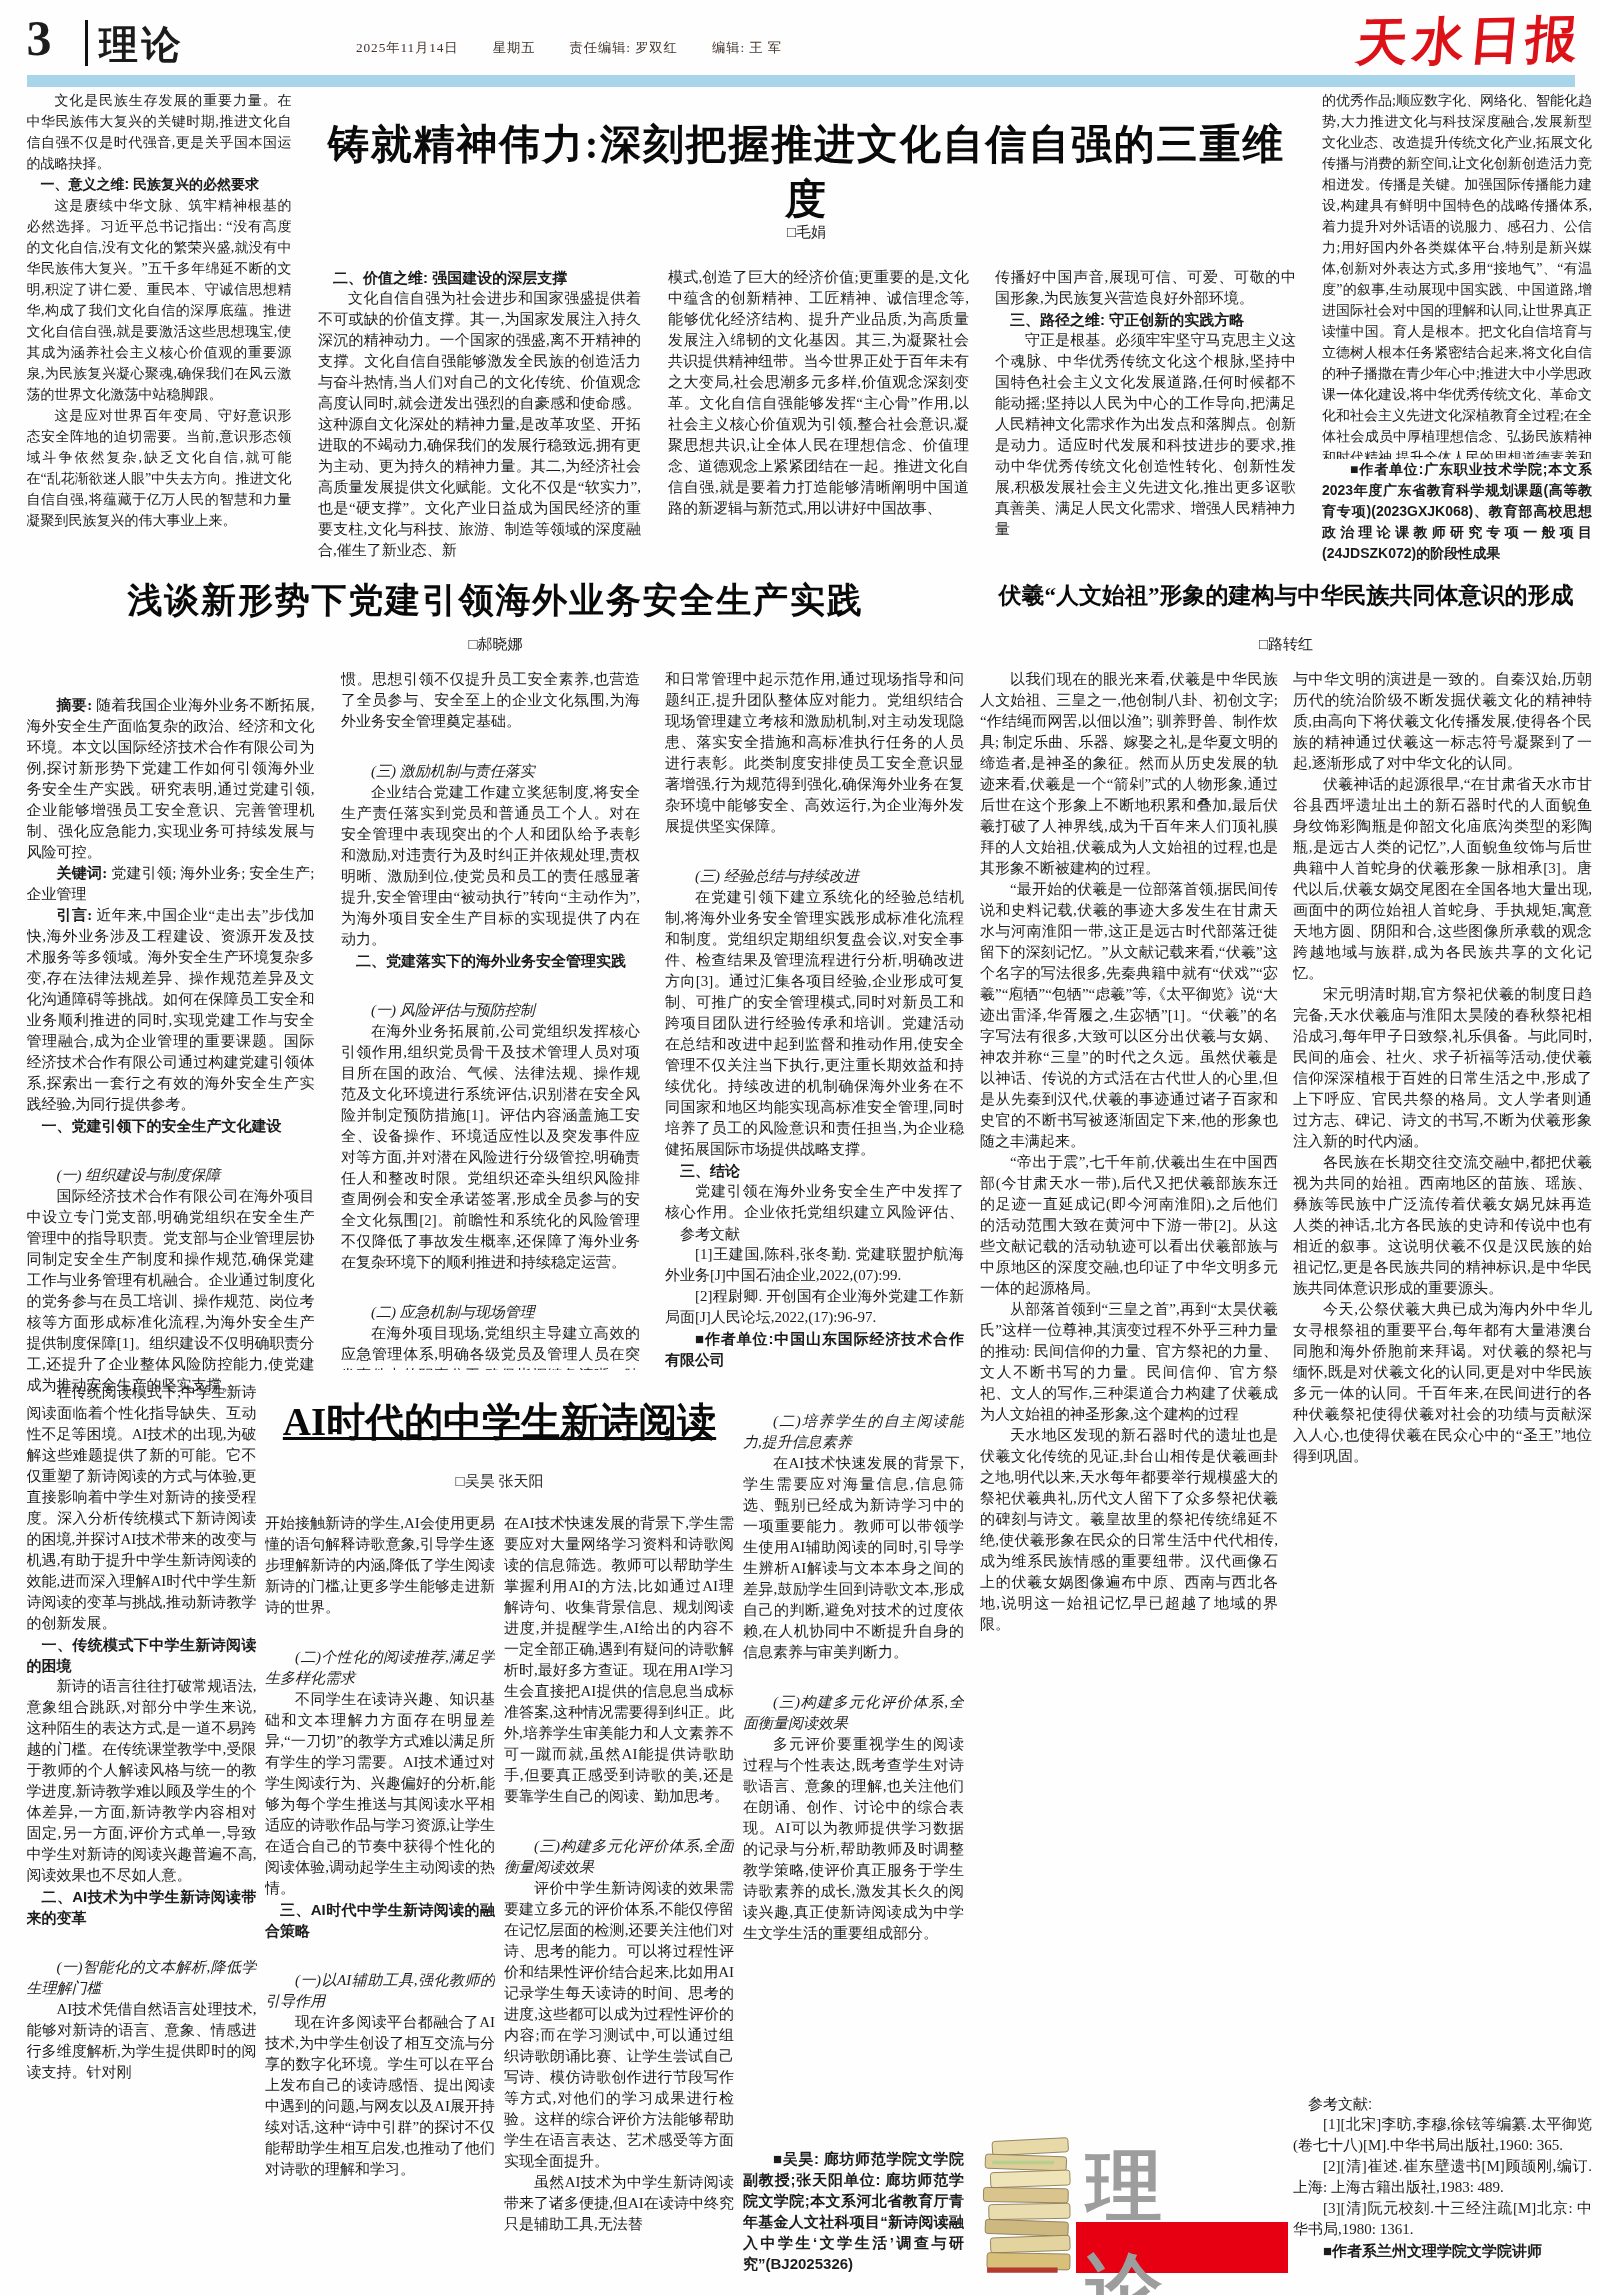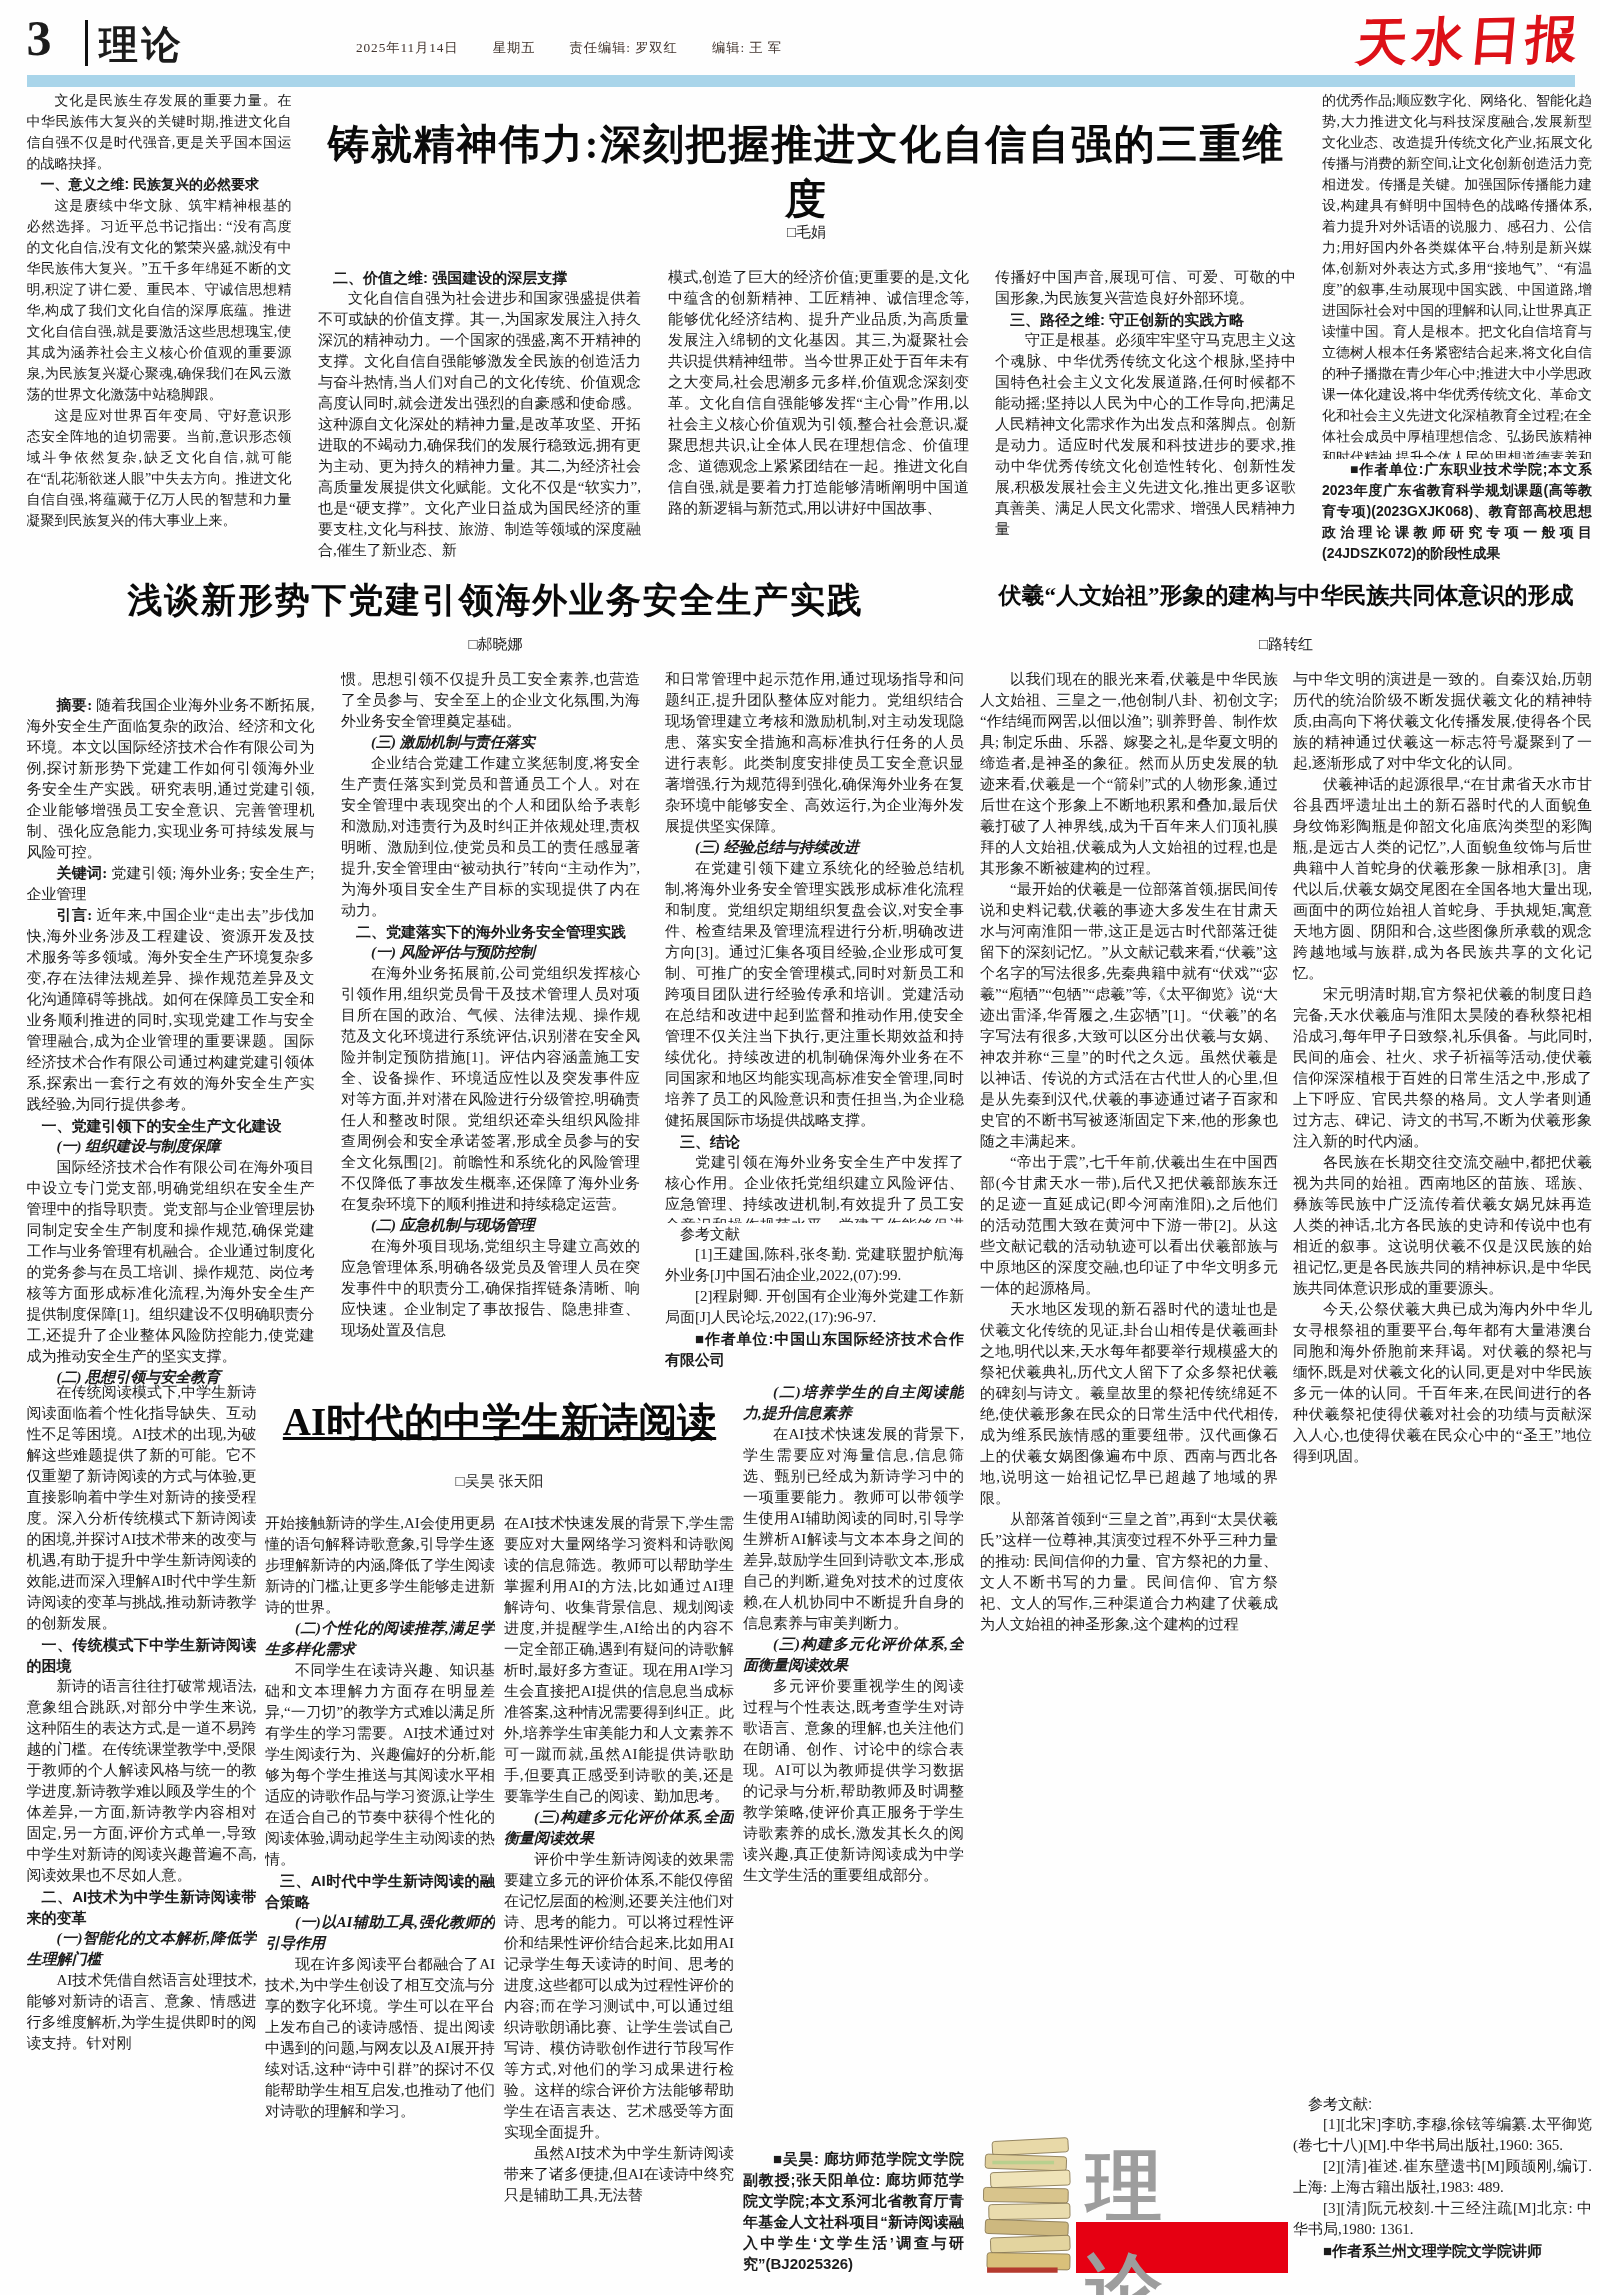--- a/index.html
+++ b/index.html
@@ -18,21 +18,21 @@
   .headline{position:absolute;text-align:center;font-weight:900;font-family:"Liberation Serif",serif;color:#0a0a0a;}
   .byline{position:absolute;text-align:center;font-size:15px;color:#222;}
   .col{position:absolute;font-size:15px;line-height:21px;text-align:justify;overflow:hidden;}
   .col.small{font-size:14px;}
   .col.flexcol{display:flex;flex-direction:column;}
   .col.flexcol .grow{flex:1 1 auto;overflow:hidden;}
   .seg{text-align:justify;}
   .seg-p{text-indent:2em;}
   .seg-pc{text-indent:0;}
   .seg-h1{font-weight:bold;font-family:"Liberation Sans",sans-serif;text-indent:1em;}
-  .seg-h2{font-style:italic;font-weight:bold;text-indent:2em;}
+  .seg-h2{font-style:italic;font-weight:normal;text-indent:2em;margin-top:29px;}
   .seg-refh{font-weight:normal;font-family:"Liberation Sans",sans-serif;text-indent:1em;}
   .seg-ref{text-indent:2em;}
   .seg-note{font-weight:bold;font-family:"Liberation Sans",sans-serif;text-indent:2em;}
   
   .logo-box{position:absolute;left:980px;top:2134px;width:301px;height:149px;}
   .logo-redbar{position:absolute;left:96px;top:88px;width:212px;height:51px;background:#e8condition;} 
   .logo-redbar{background:#e60012;}
   .logo-text{position:absolute;left:106px;top:1.8px;font-size:76px;font-weight:900;color:#9d9d9d;
              font-family:"Liberation Sans",sans-serif;letter-spacing:14px;}
   .books{position:absolute;left:0;top:0;width:97px;height:147px;}
@@ -122,22 +122,22 @@
       </div>
   </div>
 
   <div class="headline" style="left:980px;top:580px;width:612px;font-size:23px;letter-spacing:0px;">伏羲“人文始祖”形象的建构与中华民族共同体意识的形成</div>
   <div class="byline" style="left:980px;top:635px;width:612px;">□路转红</div>
 
   <div class="col" style="left:980px;top:669px;width:298px;height:1465px;">
       <div class="seg seg-p">以我们现在的眼光来看,伏羲是中华民族人文始祖、三皇之一,他创制八卦、初创文字; “作结绳而网罟,以佃以渔”; 驯养野兽、制作炊具; 制定乐曲、乐器、嫁娶之礼,是华夏文明的缔造者,是神圣的象征。然而从历史发展的轨迹来看,伏羲是一个“箭剁”式的人物形象,通过后世在这个形象上不断地积累和叠加,最后伏羲打破了人神界线,成为千百年来人们顶礼膜拜的人文始祖,伏羲成为人文始祖的过程,也是其形象不断被建构的过程。</div>
       <div class="seg seg-p">“最开始的伏羲是一位部落首领,据民间传说和史料记载,伏羲的事迹大多发生在甘肃天水与河南淮阳一带,这正是远古时代部落迁徙留下的深刻记忆。”从文献记载来看,“伏羲”这个名字的写法很多,先秦典籍中就有“伏戏”“宓羲”“庖牺”“包牺”“虑羲”等,《太平御览》说“大迹出雷泽,华胥履之,生宓牺”[1]。“伏羲”的名字写法有很多,大致可以区分出伏羲与女娲、神农并称“三皇”的时代之久远。虽然伏羲是以神话、传说的方式活在古代世人的心里,但是从先秦到汉代,伏羲的事迹通过诸子百家和史官的不断书写被逐渐固定下来,他的形象也随之丰满起来。</div>
       <div class="seg seg-p">“帝出于震”,七千年前,伏羲出生在中国西部(今甘肃天水一带),后代又把伏羲部族东迁的足迹一直延成记(即今河南淮阳),之后他们的活动范围大致在黄河中下游一带[2]。从这些文献记载的活动轨迹可以看出伏羲部族与中原地区的深度交融,也印证了中华文明多元一体的起源格局。</div>
+      <div class="seg seg-p">从部落首领到“三皇之首”,再到“太昊伏羲氏”这样一位尊神,其演变过程不外乎三种力量的推动: 民间信仰的力量、官方祭祀的力量、文人不断书写的力量。民间信仰、官方祭祀、文人的写作,三种渠道合力构建了伏羲成为人文始祖的神圣形象,这个建构的过程</div>
       <div class="seg seg-p">天水地区发现的新石器时代的遗址也是伏羲文化传统的见证,卦台山相传是伏羲画卦之地,明代以来,天水每年都要举行规模盛大的祭祀伏羲典礼,历代文人留下了众多祭祀伏羲的碑刻与诗文。羲皇故里的祭祀传统绵延不绝,使伏羲形象在民众的日常生活中代代相传,成为维系民族情感的重要纽带。汉代画像石上的伏羲女娲图像遍布中原、西南与西北各地,说明这一始祖记忆早已超越了地域的界限。</div>
-      <div class="seg seg-p">从部落首领到“三皇之首”,再到“太昊伏羲氏”这样一位尊神,其演变过程不外乎三种力量的推动: 民间信仰的力量、官方祭祀的力量、文人不断书写的力量。民间信仰、官方祭祀、文人的写作,三种渠道合力构建了伏羲成为人文始祖的神圣形象,这个建构的过程</div>
     </div>
   <div class="col flexcol" style="left:1293px;top:669px;width:299px;height:1592px;">
     <div class="grow">
         <div class="seg seg-pc">与中华文明的演进是一致的。自秦汉始,历朝历代的统治阶级不断发掘伏羲文化的精神特质,由高向下将伏羲文化传播发展,使得各个民族的精神通过伏羲这一标志符号凝聚到了一起,逐渐形成了对中华文化的认同。</div>
         <div class="seg seg-p">伏羲神话的起源很早,“在甘肃省天水市甘谷县西坪遗址出土的新石器时代的人面鲵鱼身纹饰彩陶瓶是仰韶文化庙底沟类型的彩陶瓶,是远古人类的记忆”,人面鲵鱼纹饰与后世典籍中人首蛇身的伏羲形象一脉相承[3]。唐代以后,伏羲女娲交尾图在全国各地大量出现,画面中的两位始祖人首蛇身、手执规矩,寓意天地方圆、阴阳和合,这些图像所承载的观念跨越地域与族群,成为各民族共享的文化记忆。</div>
         <div class="seg seg-p">宋元明清时期,官方祭祀伏羲的制度日趋完备,天水伏羲庙与淮阳太昊陵的春秋祭祀相沿成习,每年甲子日致祭,礼乐俱备。与此同时,民间的庙会、社火、求子祈福等活动,使伏羲信仰深深植根于百姓的日常生活之中,形成了上下呼应、官民共祭的格局。文人学者则通过方志、碑记、诗文的书写,不断为伏羲形象注入新的时代内涵。</div>
         <div class="seg seg-p">各民族在长期交往交流交融中,都把伏羲视为共同的始祖。西南地区的苗族、瑶族、彝族等民族中广泛流传着伏羲女娲兄妹再造人类的神话,北方各民族的史诗和传说中也有相近的叙事。这说明伏羲不仅是汉民族的始祖记忆,更是各民族共同的精神标识,是中华民族共同体意识形成的重要源头。</div>
         <div class="seg seg-p">今天,公祭伏羲大典已成为海内外中华儿女寻根祭祖的重要平台,每年都有大量港澳台同胞和海外侨胞前来拜谒。对伏羲的祭祀与缅怀,既是对伏羲文化的认同,更是对中华民族多元一体的认同。千百年来,在民间进行的各种伏羲祭祀使得伏羲对社会的功绩与贡献深入人心,也使得伏羲在民众心中的“圣王”地位得到巩固。</div>
       </div>
     <div>

